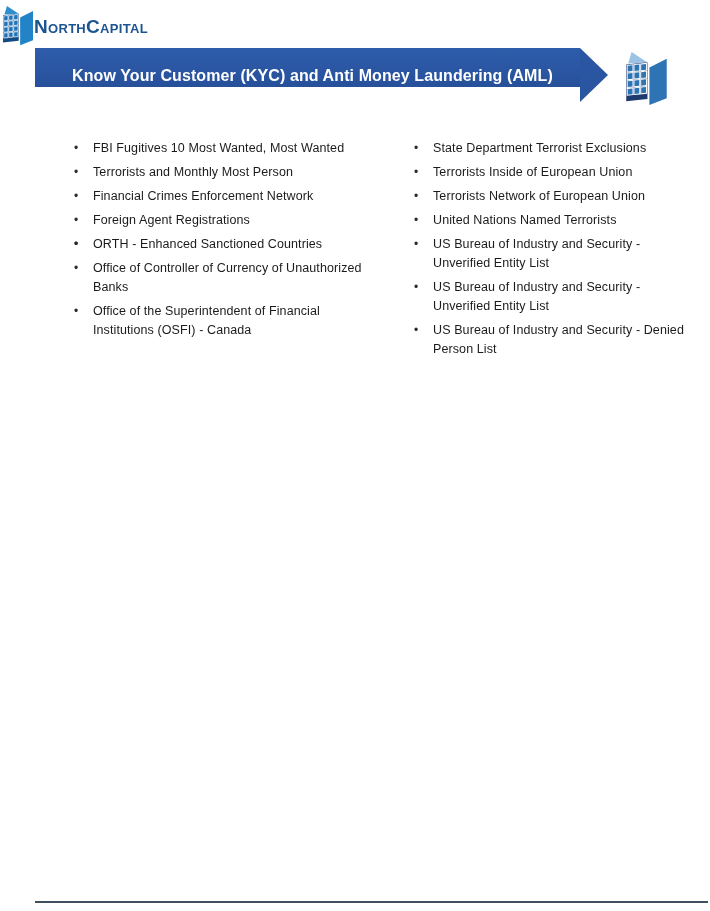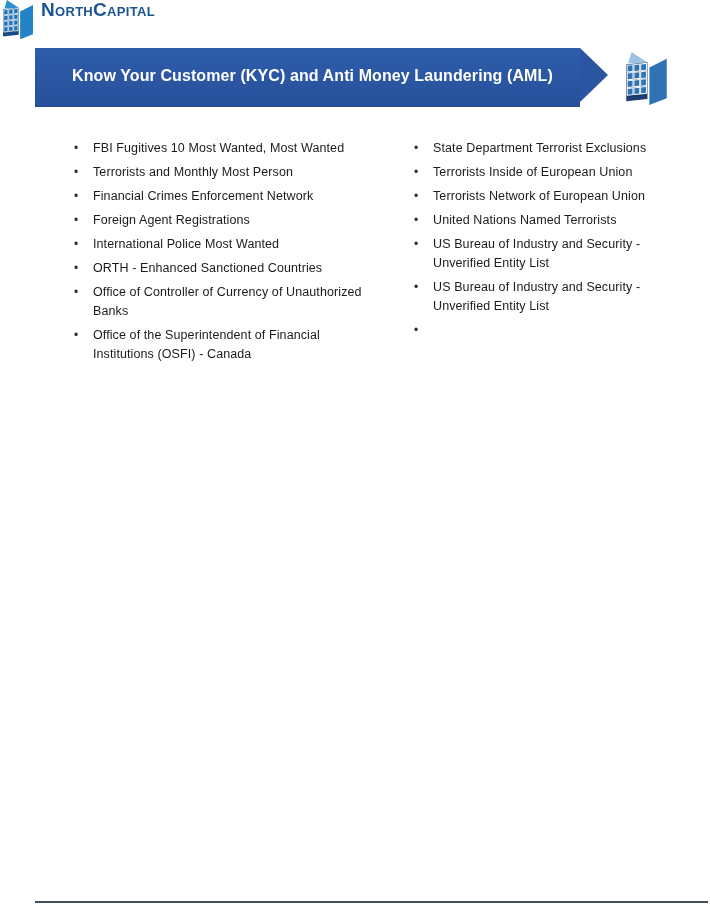--- a/index.html
+++ b/index.html
@@ -7,38 +7,38 @@
   body {
     position: relative;
     width: 710px; height: 911px;
     background: #ffffff;
     font-family: "Liberation Sans", sans-serif;
     overflow: hidden;
   }
 
   
   .logo {
-    position: absolute; left: 2px; top: 0;
-    display: flex; gap: 7px;
+    position: absolute; left: 2px; top: 6px;
+    display: flex; align-items: center; 
   }
   .logo-icon { width: 32px; height: 40px; display: block; }
   .wordmark {
     color: #1C5391;
     font-weight: bold;
     letter-spacing: 0.3px;
     white-space: nowrap;
     line-height: 1;
   }
   .wordmark .big { font-size: 19px; }
   .wordmark .small { font-size: 13px; }
 
   
   .banner {
     position: absolute; left: 35px; top: 48px;
-    width: 545px; height: 59px;
+    width: 545px; height: 39px;
     background: linear-gradient(180deg, #2E5DAB 0%, #2A55A1 60%, #27509A 100%);
   }
   .banner::after {
     content: "";
     position: absolute; left: 545px; top: 0;
     width: 0; height: 0;
     border-left: 28px solid #2A55A1;
     border-top: 27.5px solid transparent;
     border-bottom: 27.5px solid transparent;
   }
@@ -136,33 +136,34 @@
         <rect x="15" y="25" width="6" height="7"></rect>
     </g>
   </g>
 </svg>
 
 <ul class="list-col left">
   <li><span class="bullet">•</span><span class="item-text">FBI Fugitives 10 Most Wanted, Most Wanted</span></li>
   <li><span class="bullet">•</span><span class="item-text">Terrorists and Monthly Most Person</span></li>
   <li><span class="bullet">•</span><span class="item-text">Financial Crimes Enforcement Network</span></li>
   <li><span class="bullet">•</span><span class="item-text">Foreign Agent Registrations</span></li>
-  <li><span class="bullet">•</span><span class="item-text">International Police Most Wanted</span></li>
+  <li><span class="bullet">•</span></li>
   <li><span class="bullet">•</span><span class="item-text">ORTH - Enhanced Sanctioned Countries</span></li>
   <li><span class="bullet">•</span><span class="item-text">Office of Controller of Currency of Unauthorized
 Banks</span></li>
   <li><span class="bullet">•</span><span class="item-text">Office of the Superintendent of Financial
 Institutions (OSFI) - Canada</span></li>
 </ul>
 
 <ul class="list-col right">
   <li><span class="bullet">•</span><span class="item-text">State Department Terrorist Exclusions</span></li>
   <li><span class="bullet">•</span><span class="item-text">Terrorists Inside of European Union</span></li>
   <li><span class="bullet">•</span><span class="item-text">Terrorists Network of European Union</span></li>
   <li><span class="bullet">•</span><span class="item-text">United Nations Named Terrorists</span></li>
   <li><span class="bullet">•</span><span class="item-text">US Bureau of Industry and Security -
 Unverified Entity List</span></li>
   <li><span class="bullet">•</span><span class="item-text">US Bureau of Industry and Security -
 Unverified Entity List</span></li>
-  <li><span class="bullet">•</span></li>
+  <li><span class="bullet">•</span><span class="item-text">US Bureau of Industry and Security - Denied
+Person List</span></li>
 </ul>
 
 <div class="footer-rule"></div>
 
 </body></html>

